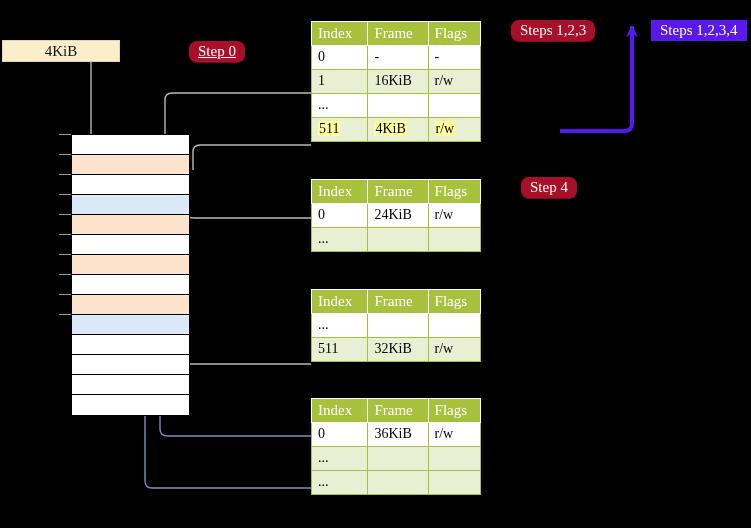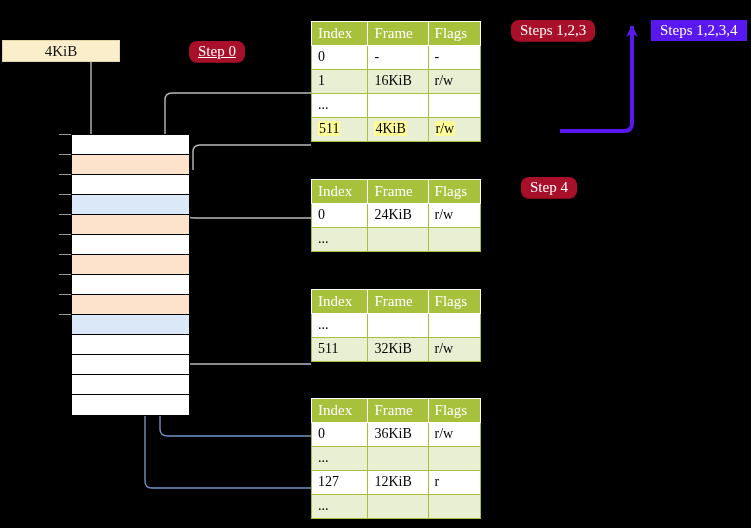--- a/index.html
+++ b/index.html
@@ -293,25 +293,20 @@
         <tr class="odd">
           <td class="col-index">0</td>
           <td class="col-frame">36KiB</td>
           <td class="col-flags">r/w</td>
         </tr>
         <tr class="even">
           <td class="col-index">...</td>
           <td class="col-frame">&nbsp;</td>
           <td class="col-flags">&nbsp;</td>
         </tr>
-        <tr class="odd">
-          <td class="col-index">127</td>
-          <td class="col-frame">12KiB</td>
-          <td class="col-flags">r</td>
-        </tr>
         <tr class="even">
           <td class="col-index">...</td>
           <td class="col-frame">&nbsp;</td>
           <td class="col-flags">&nbsp;</td>
         </tr>
       </tbody>
     </table>
 
 <div class="memtick" style="top: 134px;"></div>
     <div class="memtick" style="top: 154px;"></div>

